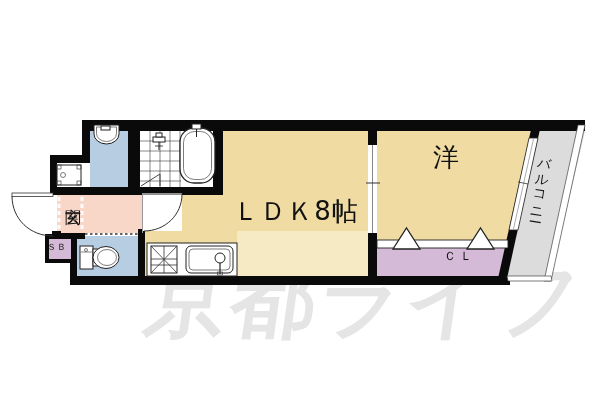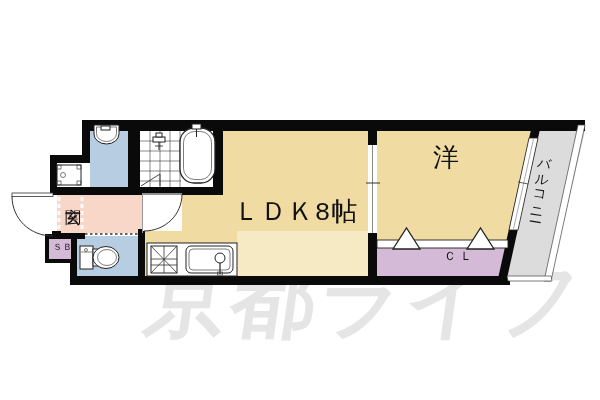--- a/index.html
+++ b/index.html
@@ -11,25 +11,25 @@
          font-family:"DejaVu Sans","Liberation Sans",sans-serif;}
   #watermark{position:absolute;left:146px;top:243px;z-index:0;font-size:84px;font-weight:bold;
              letter-spacing:2px;color:var(--c-watermark);transform:skewX(-8deg);white-space:nowrap;}
   #plan-svg{position:absolute;left:0;top:0;z-index:1;}
   .f-floor{fill:var(--c-floor);} .f-floor-light{fill:var(--c-floor-light);}
   .f-wet{fill:var(--c-wet);} .f-hall{fill:var(--c-hall);} .f-closet{fill:var(--c-closet);}
   .f-balcony{fill:var(--c-balcony);} .wall{fill:var(--c-wall);}
   .fx{fill:#fff;stroke:#222;stroke-width:1;} .fx-thin{fill:none;stroke:#444;stroke-width:0.7;}
   .grid{stroke:#3a3a3a;stroke-width:0.6;} .doorline{fill:none;stroke:#333;stroke-width:1;}
   .label{position:absolute;z-index:2;color:#111;}
-  #ldk-label{left:222px;top:194px;width:148px;text-align:center;font-size:26px;letter-spacing:1px;font-family:Liberation Mono, monospace;}
+  #ldk-label{left:222px;top:194px;width:148px;text-align:center;font-size:26px;letter-spacing:1px;}
   #western-label{left:393px;top:142px;width:106px;text-align:center;font-size:26px;line-height:31px;}
   #cl-label{left:428px;top:248px;width:64px;text-align:center;font-size:12px;letter-spacing:4px;}
   #genkan-label{left:62px;top:195px;font-size:16px;writing-mode:vertical-rl;letter-spacing:2px;height:40px;}
-  #sb-label{left:47px;top:241px;width:26px;text-align:right;font-size:9px;letter-spacing:1px;color:#222;}
+  #sb-label{left:47px;top:241px;width:26px;text-align:left;font-size:9px;letter-spacing:1px;color:#222;}
   #balcony-label{left:529px;top:148px;font-size:13.5px;writing-mode:vertical-rl;letter-spacing:1.5px;
                  height:118px;transform:rotate(9deg);}
 </style>
 </head>
 <body>
 
 <div id="stage">
 
   <div id="watermark">京都ライフ</div>
 

